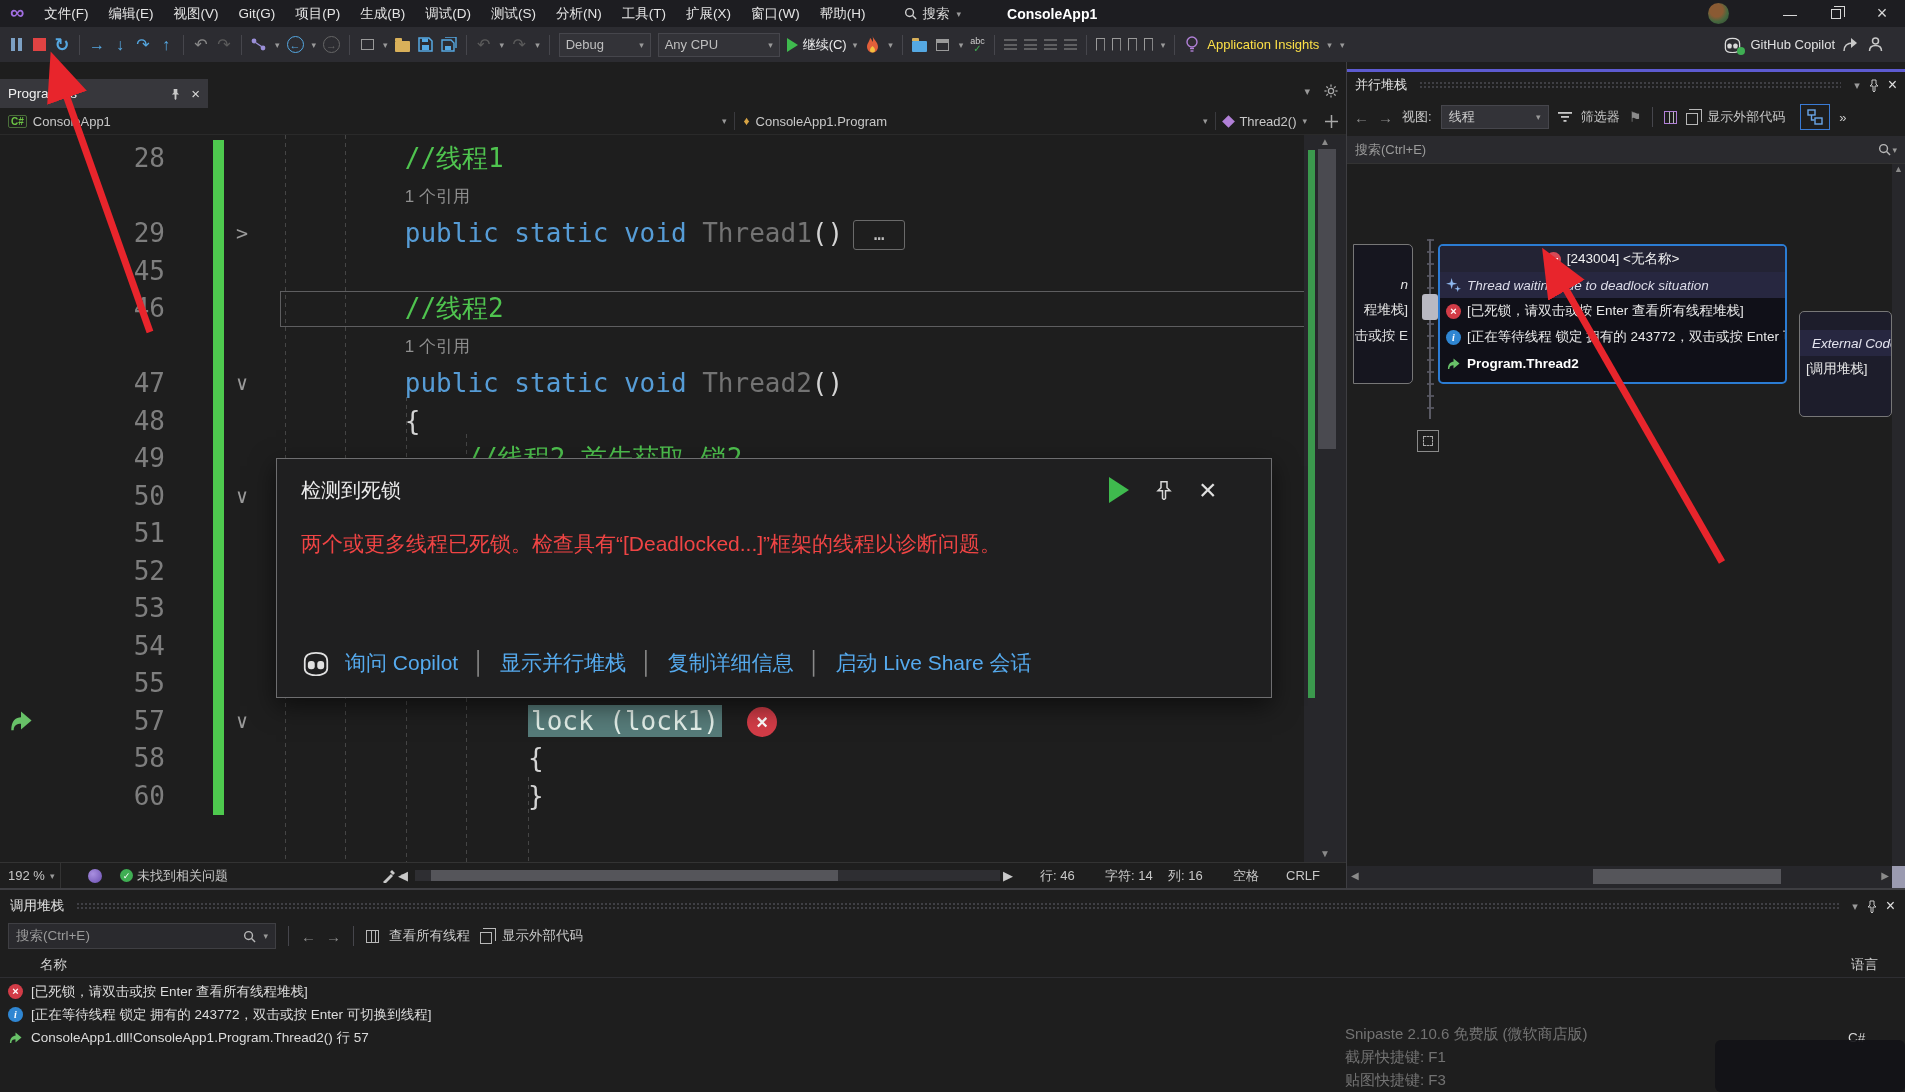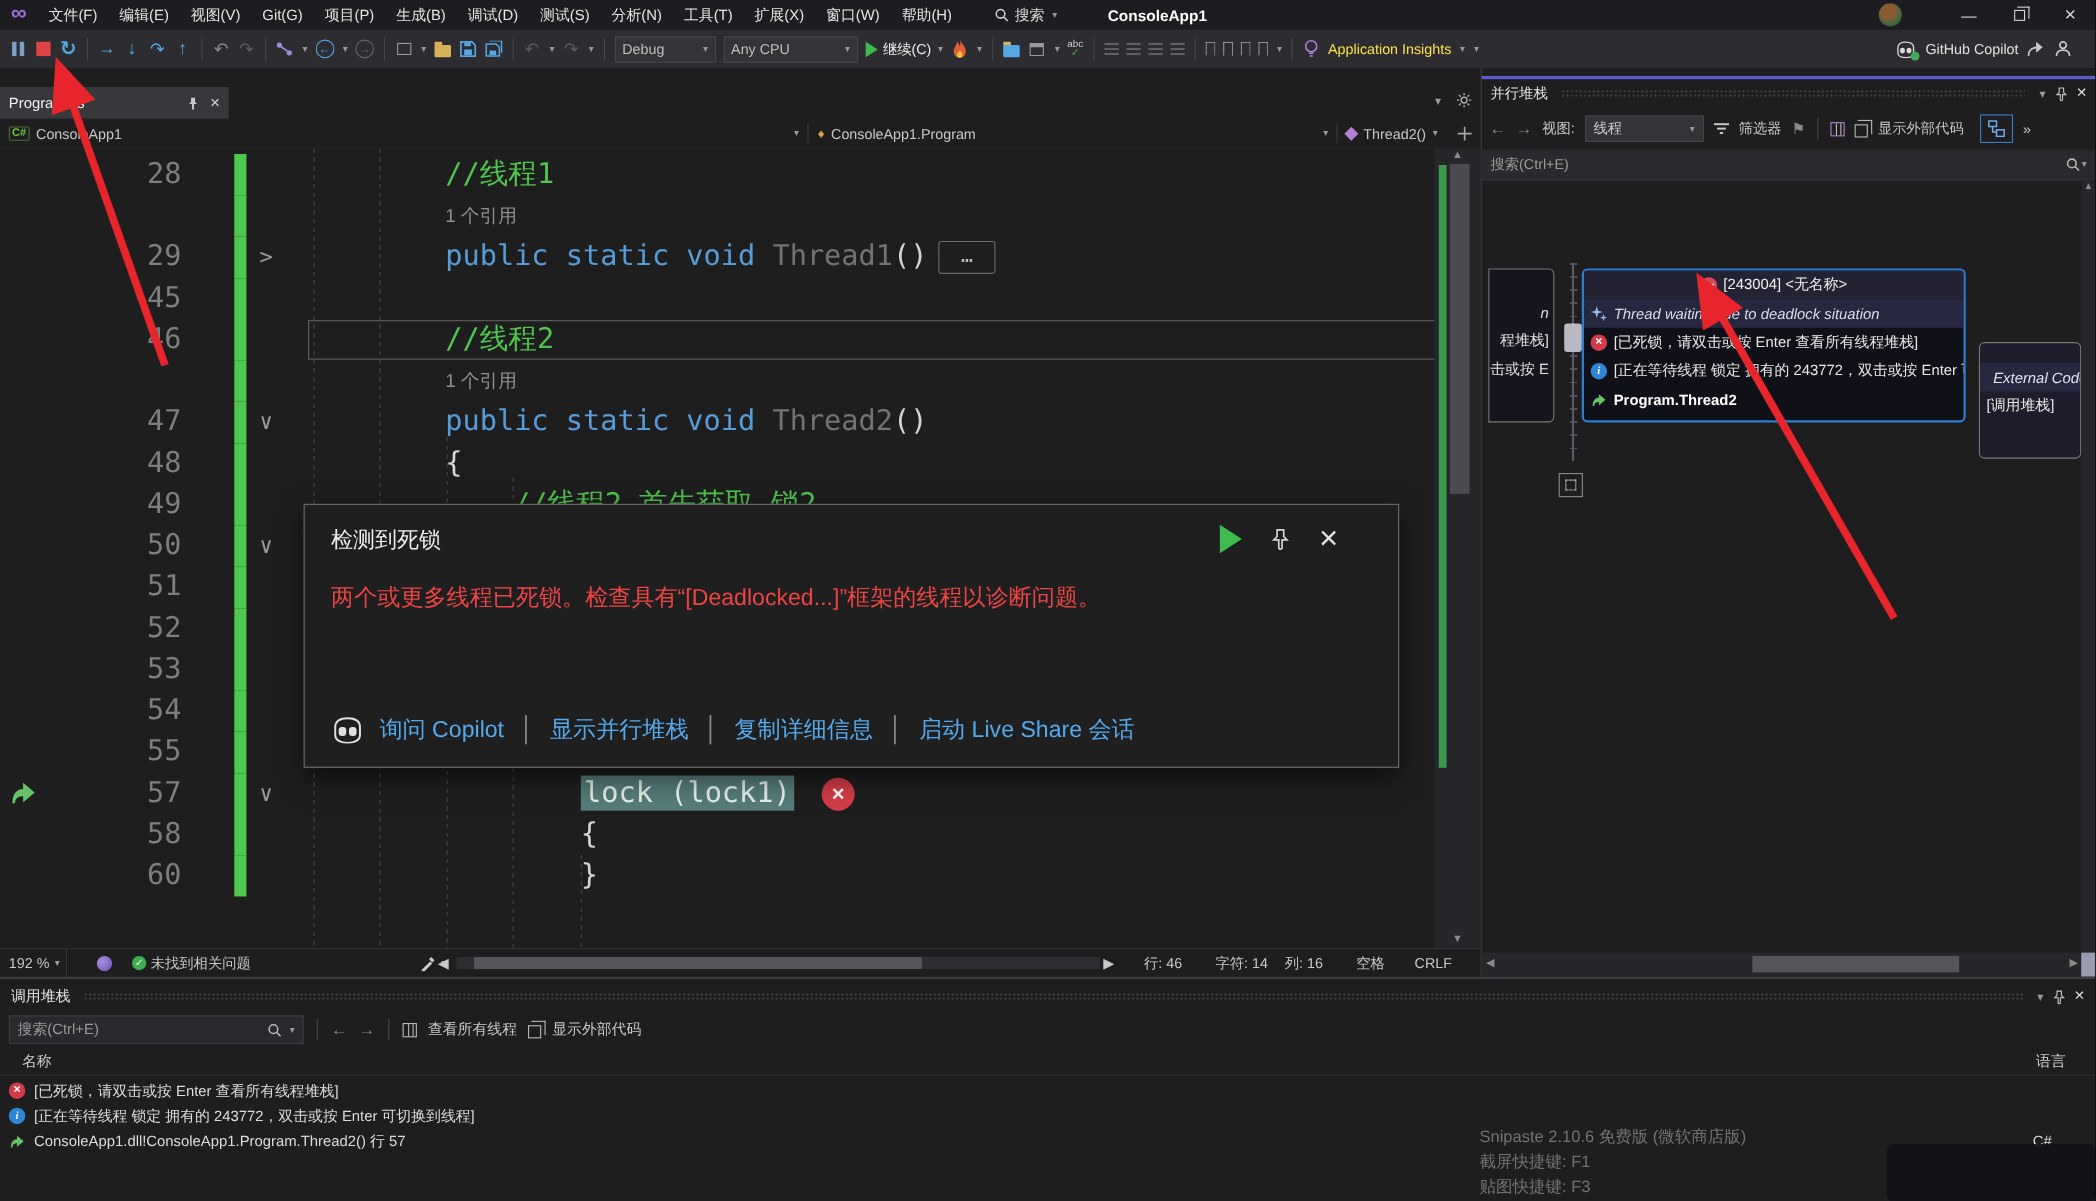--- a/index.html
+++ b/index.html
@@ -625,21 +625,21 @@
       <span class="tsep"></span>
       <span class="gray" style="font-size:15px;">←</span>
       <span class="gray" style="font-size:15px;">→</span>
       <span class="tsep"></span>
       <span class="ico-grid"></span>
       <span>查看所有线程</span>
       <span class="ico-frames"></span>
       <span>显示外部代码</span>
     </div>
     <div class="bp-header">
-      <span style="position:absolute;left:20px;">名称</span>
+      <span style="position:absolute;left:40px;">名称</span>
       <span style="position:absolute;left:1851px;">语言</span>
     </div>
     <div id="cs-rows">
         <div class="cs-row">
           <span class="ic-err">×</span>
           <span>[已死锁，请双击或按 Enter 查看所有线程堆栈]</span>
         </div>
         <div class="cs-row">
           <span class="ic-info">i</span>
           <span>[正在等待线程 锁定 拥有的 243772，双击或按 Enter 可切换到线程]</span>

